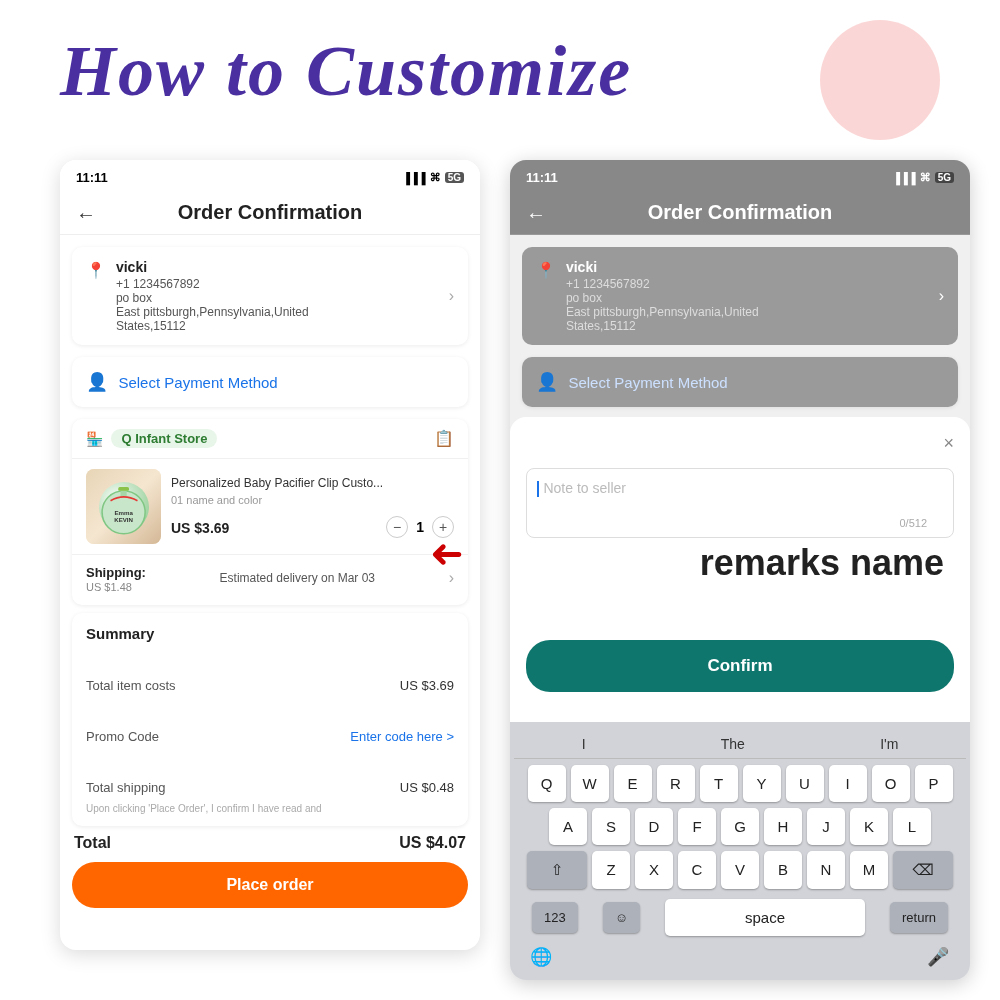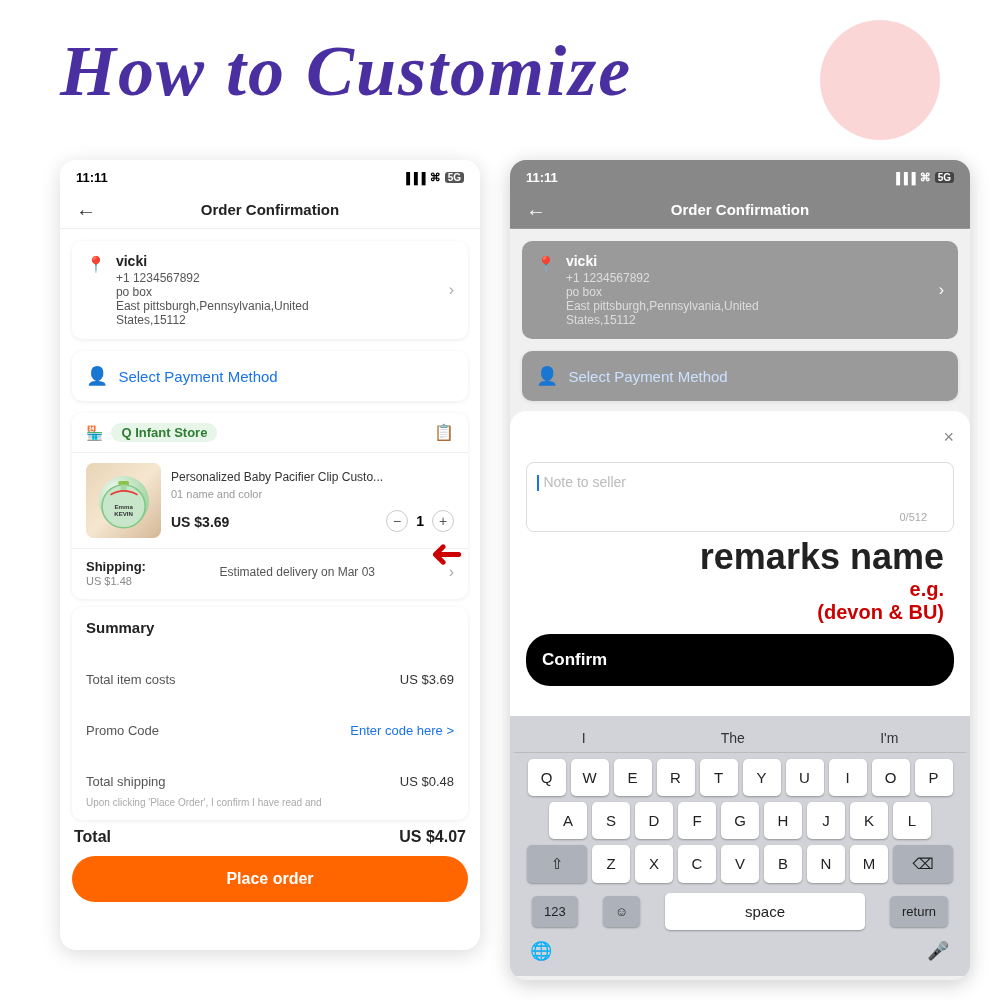--- a/index.html
+++ b/index.html
@@ -101,21 +101,21 @@
     .nav-back {
       position: absolute;
       left: 16px;
       font-size: 20px;
       color: #333;
     }
     .nav-back-dark {
       color: #fff;
     }
     .nav-title {
-      font-size: 15px;
+      font-size: 20px;
       font-weight: 600;
       color: #222;
     }
     .nav-title-dark {
       color: #fff;
     }
 
     
     .address-card {
       margin: 12px;
@@ -388,24 +388,24 @@
     .note-count {
       position: absolute;
       bottom: 8px;
       right: 26px;
       font-size: 11px;
       color: #aaa;
     }
 
     
     .confirm-btn {
-      background: #000000;
+      background: #0f766e;
       border-radius: 24px;
       padding: 16px;
-      text-align: left;
+      text-align: center;
       color: #fff;
       font-size: 17px;
       font-weight: 600;
       cursor: pointer;
       margin-bottom: 14px;
     }
 
     
     .keyboard {
       background: #d1d3d8;
@@ -632,24 +632,20 @@
     </div>
 
     <div class="note-input-wrapper">
       <span class="note-cursor"></span>
       <span class="note-placeholder">Note to seller</span>
       <span class="note-count">0/512</span>
     </div>
 
     <div style="position:relative;height:80px;margin:0 0 18px;">
       <span style="position:absolute;right:10px;top:0;font-size:36px;font-weight:900;color:#222;font-family:'Arial Black',sans-serif;">remarks name</span>
-      <div style="position:absolute;right:10px;top:42px;font-size:20px;color:#cc0000;font-weight:700;text-align:right;">
-        <div>e.g.</div>
-        <div>(devon &amp; BU)</div>
-      </div>
     </div>
 
     <div class="confirm-btn">Confirm</div>
   </div>
 
   <div class="keyboard">
 
     <div class="keyboard-suggestions">
       <span class="kb-suggestion">I</span>
       <span class="kb-suggestion">The</span>

